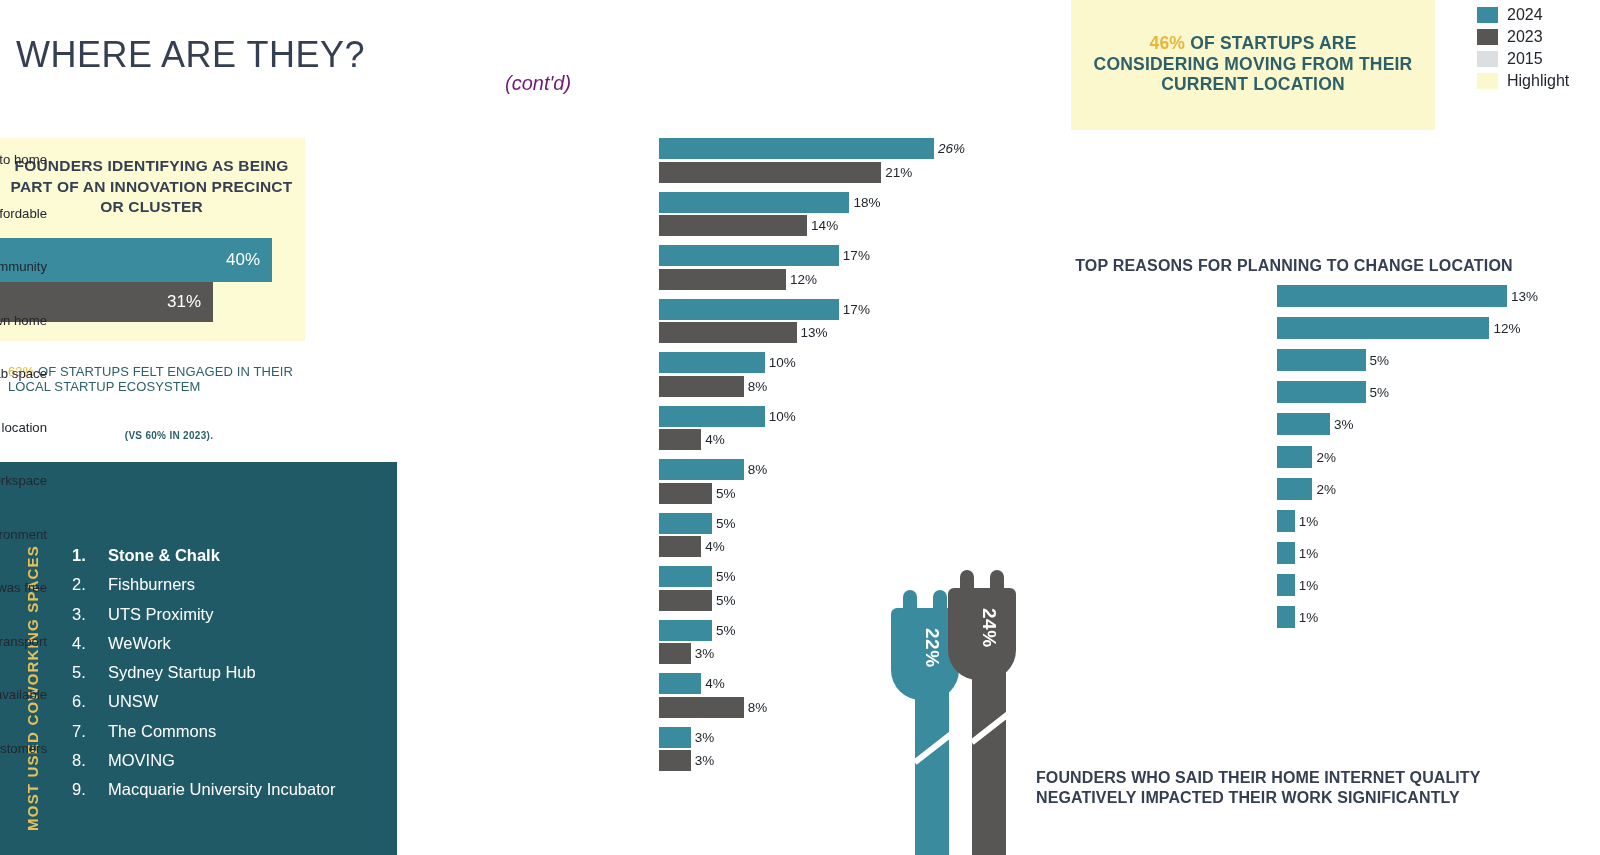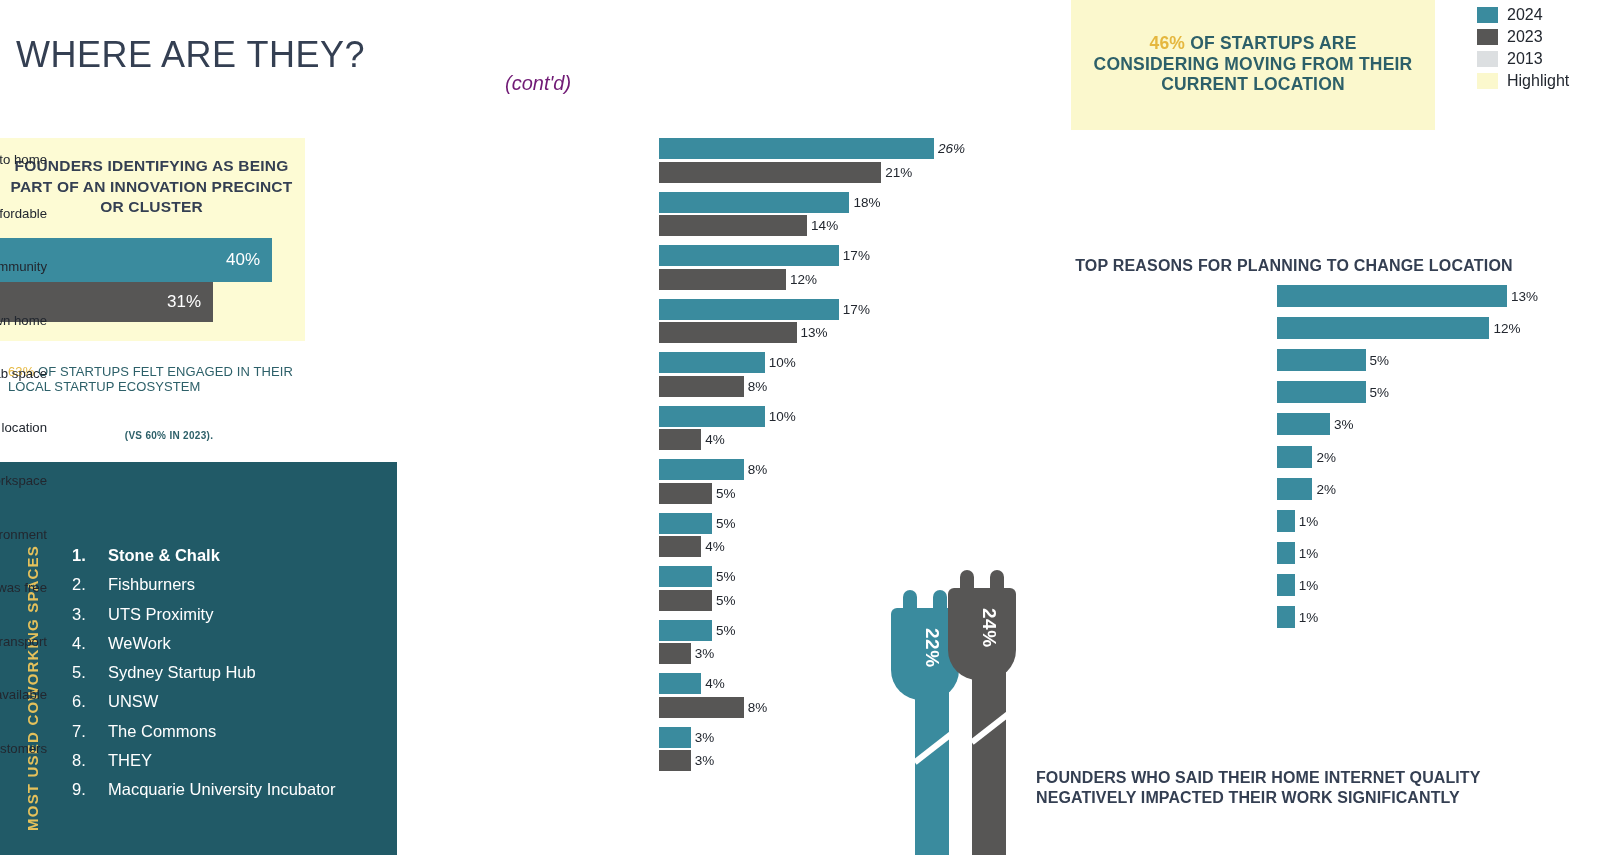--- a/index.html
+++ b/index.html
@@ -144,21 +144,21 @@
     <div class="legend-row">
       <div class="legend-swatch" style="background: rgb(58, 139, 158);"></div>
       <div class="legend-label">2024</div>
     </div>
     <div class="legend-row">
       <div class="legend-swatch" style="background: rgb(87, 86, 85);"></div>
       <div class="legend-label">2023</div>
     </div>
     <div class="legend-row">
       <div class="legend-swatch" style="background: rgb(220, 223, 225);"></div>
-      <div class="legend-label">2013</div>
+      <div class="legend-label">2015</div>
     </div>
     <div class="legend-row">
       <div class="legend-swatch" style="background: rgb(251, 248, 205);"></div>
       <div class="legend-label">Highlight</div>
     </div>
   </div>
 
 <div class="abs" id="moving-box">
   <div id="moving-text"><span class="amber">46%</span><span> OF STARTUPS ARE CONSIDERING MOVING FROM THEIR CURRENT LOCATION</span></div>
 </div>
@@ -202,21 +202,21 @@
       <div class="cw-item">
         <div class="cw-num">6.</div>
         <div class="cw-name">UNSW</div>
       </div>
       <div class="cw-item">
         <div class="cw-num">7.</div>
         <div class="cw-name">The Commons</div>
       </div>
       <div class="cw-item">
         <div class="cw-num">8.</div>
-        <div class="cw-name">THEY</div>
+        <div class="cw-name">MOVING</div>
       </div>
       <div class="cw-item">
         <div class="cw-num">9.</div>
         <div class="cw-name">Macquarie University Incubator</div>
       </div>
     </div>
 </div>
 
 <div class="abs" id="chart-office">
 <div class="row-label" style="right: 953px; top: 152px;">Convenient / close to home</div>

